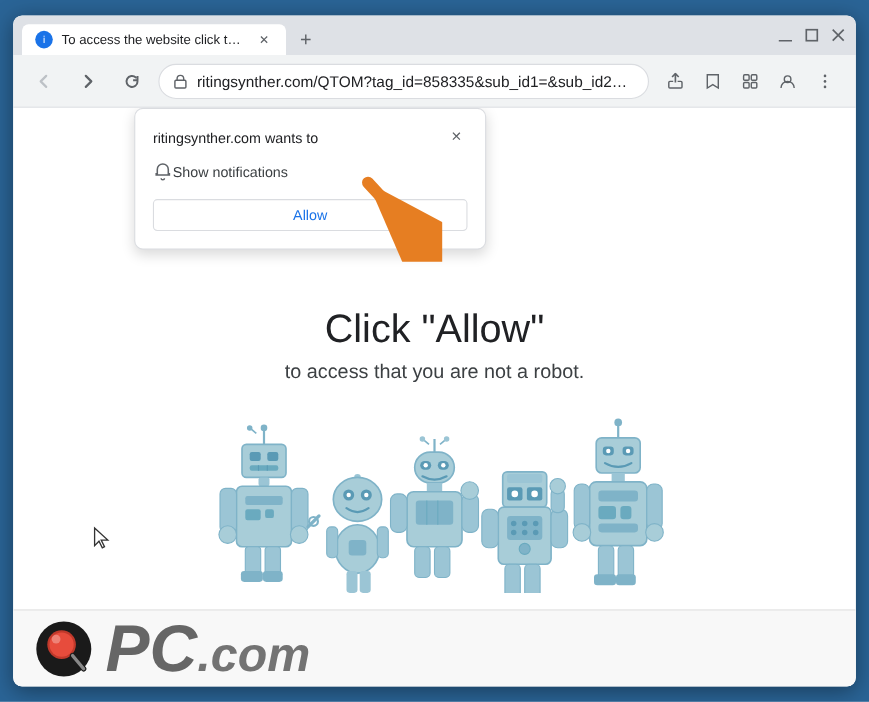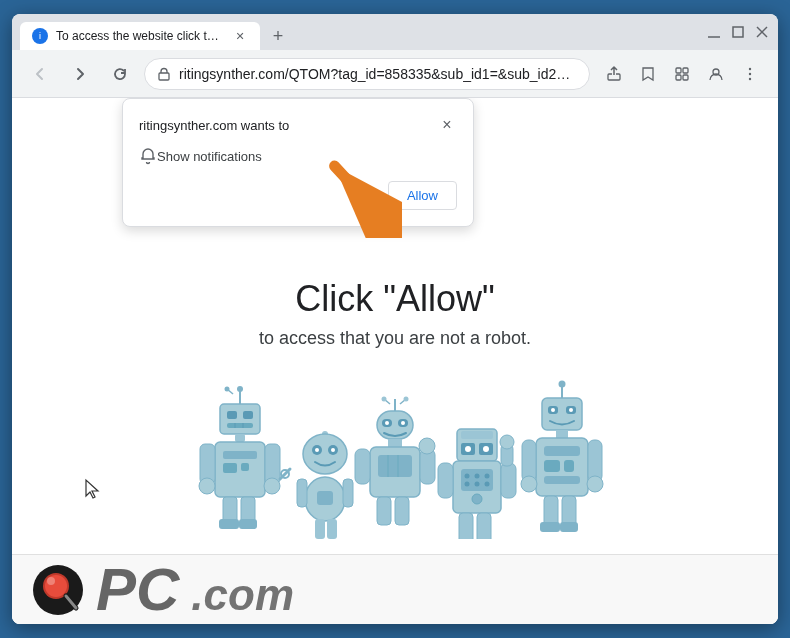--- a/index.html
+++ b/index.html
@@ -181,21 +181,21 @@
       align-items: center;
       justify-content: flex-start;
       overflow: hidden;
     }
 
     
     .permission-popup {
       position: absolute;
       top: 0;
       left: 110px;
-      width: 352px;
+      width: 320px;
       background: #fff;
       border: 1px solid #dadce0;
       border-radius: 8px;
       box-shadow: 0 4px 12px rgba(0,0,0,0.15);
       z-index: 100;
       padding: 16px;
     }
 
     .popup-header {
       display: flex;
@@ -233,20 +233,21 @@
 
     .bell-icon {
       font-size: 16px;
       color: #5f6368;
     }
 
     .popup-actions {
       display: flex;
       gap: 4px;
       justify-content: flex-end;
+      flex-direction: column;
     }
 
     .btn-allow {
       padding: 6px 18px;
       border: 1px solid #dadce0;
       border-radius: 4px;
       background: #fff;
       color: #1a73e8;
       font-size: 13px;
       font-weight: 500;
@@ -659,20 +660,20 @@
 
       <svg width="52" height="52" viewBox="0 0 52 52">
         <circle cx="26" cy="26" r="25" fill="#1a1a1a"></circle>
         <circle cx="24" cy="22" r="13" fill="#c0392b"></circle>
         <circle cx="24" cy="22" r="11" fill="#e74c3c"></circle>
         <circle cx="19" cy="17" r="4" fill="rgba(255,255,255,0.3)"></circle>
         <line x1="34" y1="32" x2="44" y2="44" stroke="#1a1a1a" stroke-width="5" stroke-linecap="round"></line>
         <line x1="34" y1="32" x2="44" y2="44" stroke="#888" stroke-width="3" stroke-linecap="round"></line>
       </svg>
 
-      <div style="display:flex; align-items:baseline; gap:12px;">
+      <div style="display:flex; align-items:baseline; gap:0;">
         <span style="font-size:60px; font-weight:900; font-style:italic; color:#666; font-family:'Arial Black',sans-serif; line-height:1;">PC</span>
         <span style="font-size:44px; font-weight:900; font-style:italic; color:#737373; font-family:Liberation Sans, sans-serif; line-height:1;">.com</span>
       </div>
     </div>
 
   </div>
 </div>
 
 </body></html>

